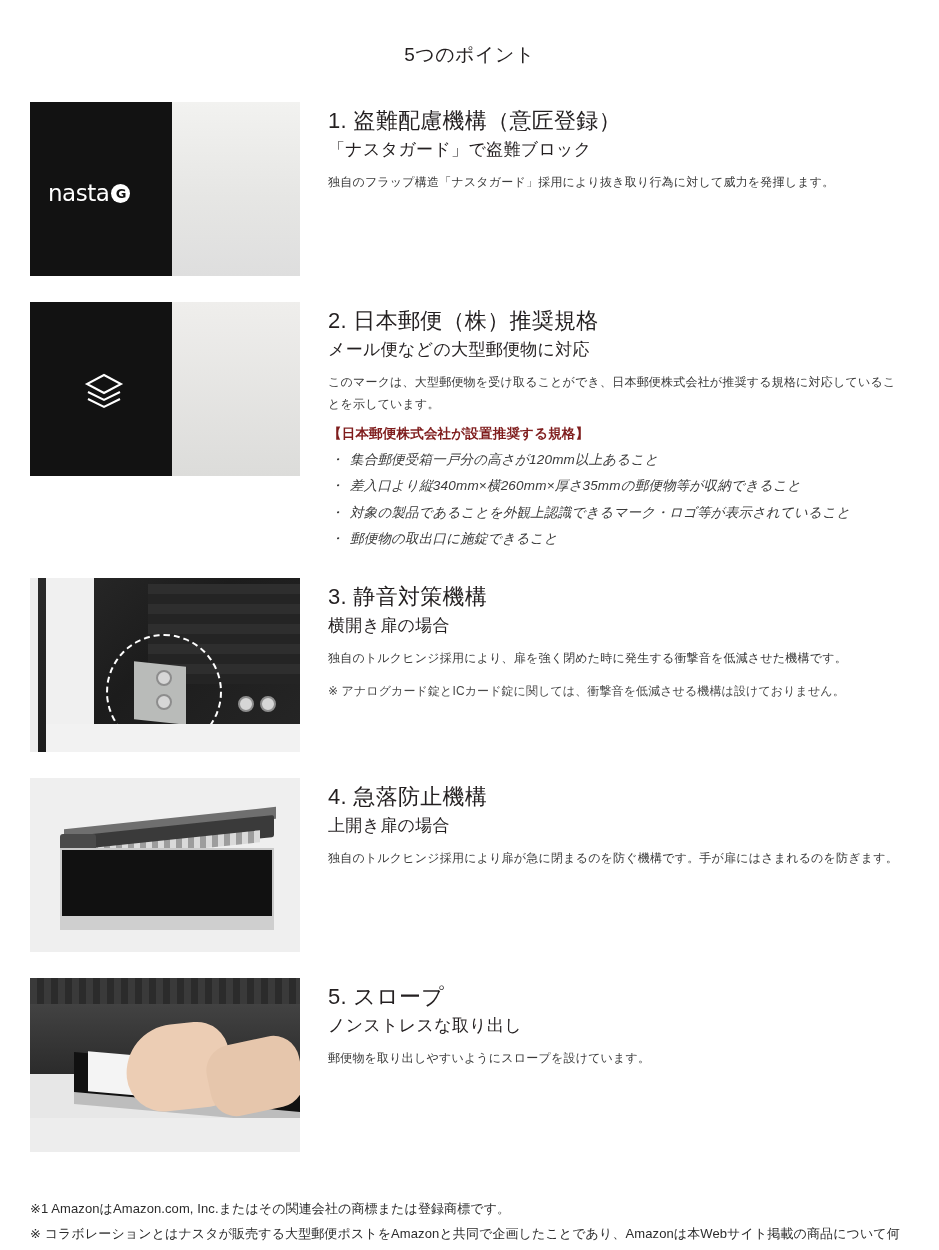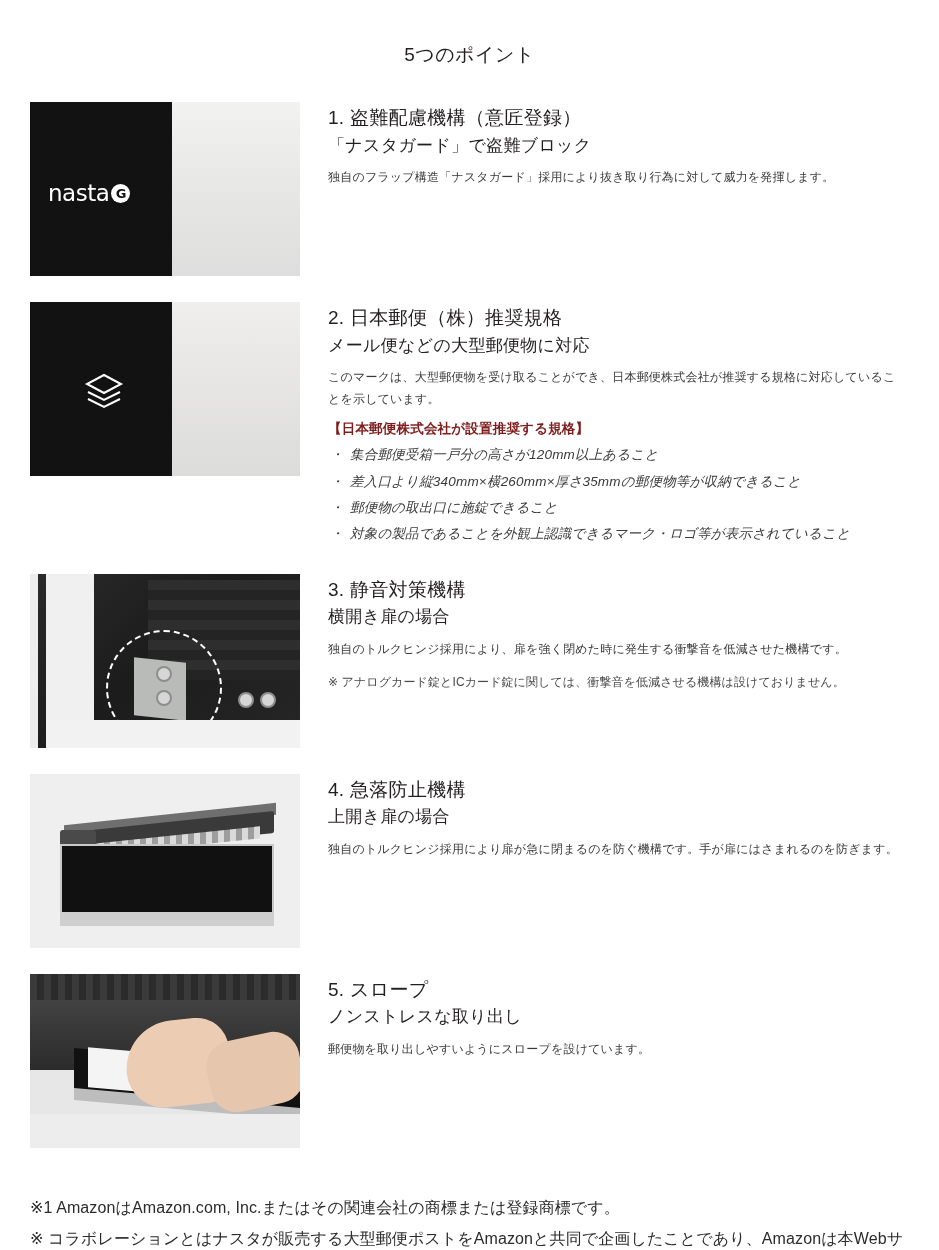--- a/index.html
+++ b/index.html
@@ -45,21 +45,21 @@
     margin-right: 28px;
     position: relative;
     overflow: hidden;
     background: #e9e9e9;
   }
   .text-col {
     flex: 1;
     padding-top: 2px;
   }
   .pt-head1 {
-    font-size: 19px;
+    font-size: 22px;
     line-height: 1.5;
     color: #231f20;
     font-weight: 400;
     letter-spacing: 0.3px;
   }
   .pt-head2 {
     font-size: 17px;
     line-height: 1.5;
     color: #231f20;
     font-weight: 400;
@@ -107,21 +107,21 @@
     position: absolute;
     left: 2px;
     top: 0;
     color: #3a3a3a;
   }
   .footnotes {
     padding: 18px 34px 20px 30px;
     margin-top: 8px;
   }
   .footnote {
-    font-size: 16px;
+    font-size: 13px;
     line-height: 1.95;
     color: #2b2b2b;
     letter-spacing: 0.1px;
   }
 
   
   .t1 { background: #d9d9d9; }
   .t1 .blackpanel {
     position: absolute; left: 0; top: 0; width: 142px; height: 178px;
     background: #121212;
@@ -300,22 +300,22 @@
         </div>
       </div>
       <div class="text-col">
         <div class="pt-head1">2. 日本郵便（株）推奨規格</div>
         <div class="pt-head2">メール便などの大型郵便物に対応</div>
         <p class="pt-body">このマークは、大型郵便物を受け取ることができ、日本郵便株式会社が推奨する規格に対応していることを示しています。</p>
         <div class="spec-title">【日本郵便株式会社が設置推奨する規格】</div>
         <ul class="spec-list">
           <li>集合郵便受箱一戸分の高さが120mm以上あること</li>
           <li>差入口より縦340mm×横260mm×厚さ35mmの郵便物等が収納できること</li>
+          <li>対象の製品であることを外観上認識できるマーク・ロゴ等が表示されていること</li>
           <li>郵便物の取出口に施錠できること</li>
-          <li>対象の製品であることを外観上認識できるマーク・ロゴ等が表示されていること</li>
         </ul>
       </div>
     </div>
 
     <div class="point-row">
       <div class="thumb t3">
         <div class="photo">
           <div class="panel"></div>
           <div class="edge"></div>
           <div class="hingeplate"></div>

